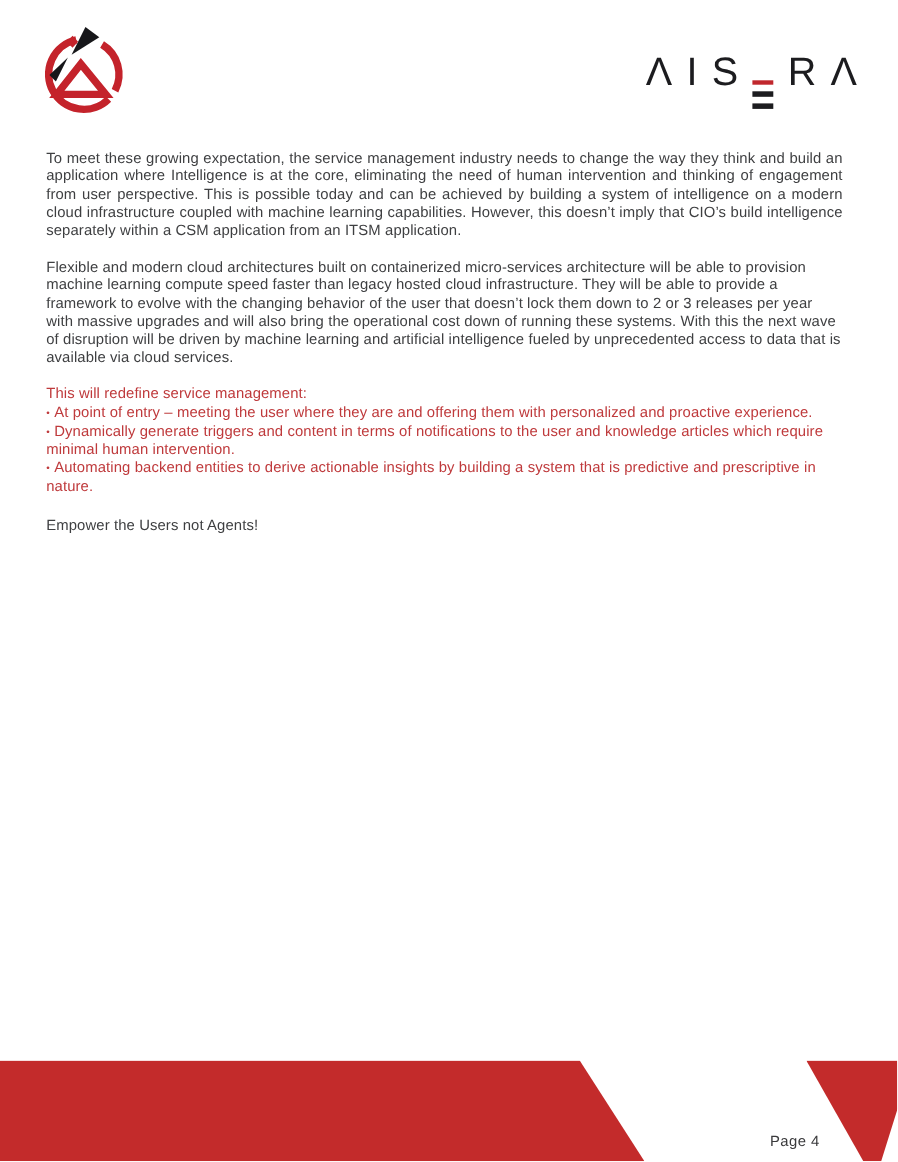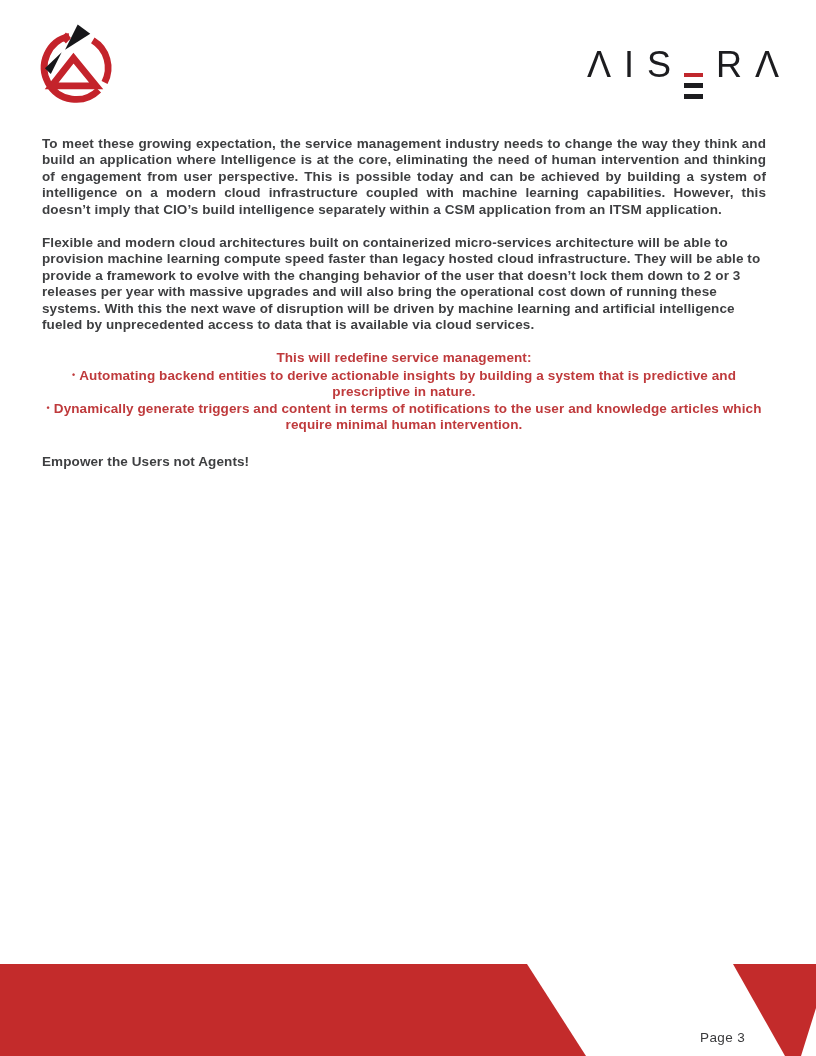--- a/index.html
+++ b/index.html
@@ -13,26 +13,26 @@
     position:absolute;left:587px;top:47px;display:flex;align-items:baseline;gap:13px;
     font-size:36px;line-height:36px;color:#1c1c1f;font-weight:500;letter-spacing:0;
   }
   .wm-l{display:inline-block;}
   .wm-e{display:flex;flex-direction:column;justify-content:space-between;width:19px;height:26px;}
   .wm-e i{display:block;height:4.5px;background:#1c1c1f;}
   .wm-e i.red{background:#c0272d;}
   
   .content{
     position:absolute;left:42px;top:136px;width:724px;
-    font-size:13.5px;line-height:16.4px;color:#3e3f41;letter-spacing:0.1px;font-weight:bold;
+    font-size:13.5px;line-height:16.4px;color:#3e3f41;letter-spacing:0.1px;
   }
   .content p{margin:0 0 17px 0;}
   .just{text-align:justify;}
   .redblock{color:#bf3a3c;margin:4px 0 20px 0;}
-  .redblock p{margin:0;text-align:center;}
+  .redblock p{margin:0;}
   .bl{font-size:9px;vertical-align:1.5px;margin-right:4px;}
   
   .f-band{
     position:absolute;left:0;top:964px;width:586px;height:92px;background:#c32b2b;
     clip-path:polygon(0 0, 527px 0, 586px 92px, 0 92px);
   }
   .f-stripe{
     position:absolute;left:733px;top:964px;width:83px;height:92px;background:#c32b2b;
     clip-path:polygon(0 0, 83px 0, 83px 44px, 68px 92px, 52px 92px);
   }
@@ -69,22 +69,23 @@
     <span class="wm-l">R</span>
     <span class="wm-l">Λ</span>
   </div>
 
   <div class="content">
     <p class="just">To meet these growing expectation, the service management industry needs to change the way they think and build an application where Intelligence is at the core, eliminating the need of human intervention and thinking of engagement from user perspective. This is possible today and can be achieved by building a system of intelligence on a modern cloud infrastructure coupled with machine learning capabilities. However, this doesn’t imply that CIO’s build intelligence separately within a CSM application from an ITSM application.</p>
     <p>Flexible and modern cloud architectures built on containerized micro-services architecture will be able to provision machine learning compute speed faster than legacy hosted cloud infrastructure. They will be able to provide a framework to evolve with the changing behavior of the user that doesn’t lock them down to 2 or 3 releases per year with massive upgrades and will also bring the operational cost down of running these systems. With this the next wave of disruption will be driven by machine learning and artificial intelligence fueled by unprecedented access to data that is available via cloud services.</p>
 
     <div class="redblock">
       <p>This will redefine service management:</p>
+      <p><span class="bl">•</span><span>At point of entry – meeting the user where they are and offering them with personalized and proactive experience.</span></p>
+      <p><span class="bl">•</span><span>Dynamically generate triggers and content in terms of notifications to the user and knowledge articles which require minimal human intervention.</span></p>
       <p><span class="bl">•</span><span>Automating backend entities to derive actionable insights by building a system that is predictive and prescriptive in nature.</span></p>
-      <p><span class="bl">•</span><span>Dynamically generate triggers and content in terms of notifications to the user and knowledge articles which require minimal human intervention.</span></p>
     </div>
 
     <p>Empower the Users not Agents!</p>
   </div>
 
   <div class="f-band"></div>
   <div class="f-stripe"></div>
 
   <div class="f-items">
 
@@ -94,15 +95,15 @@
     
     
 
     
     
 
     
     
   </div>
 
-  <span class="page-num">Page 3</span>
+  <span class="page-num">Page 4</span>
 
 </div>
 
 </body></html>

